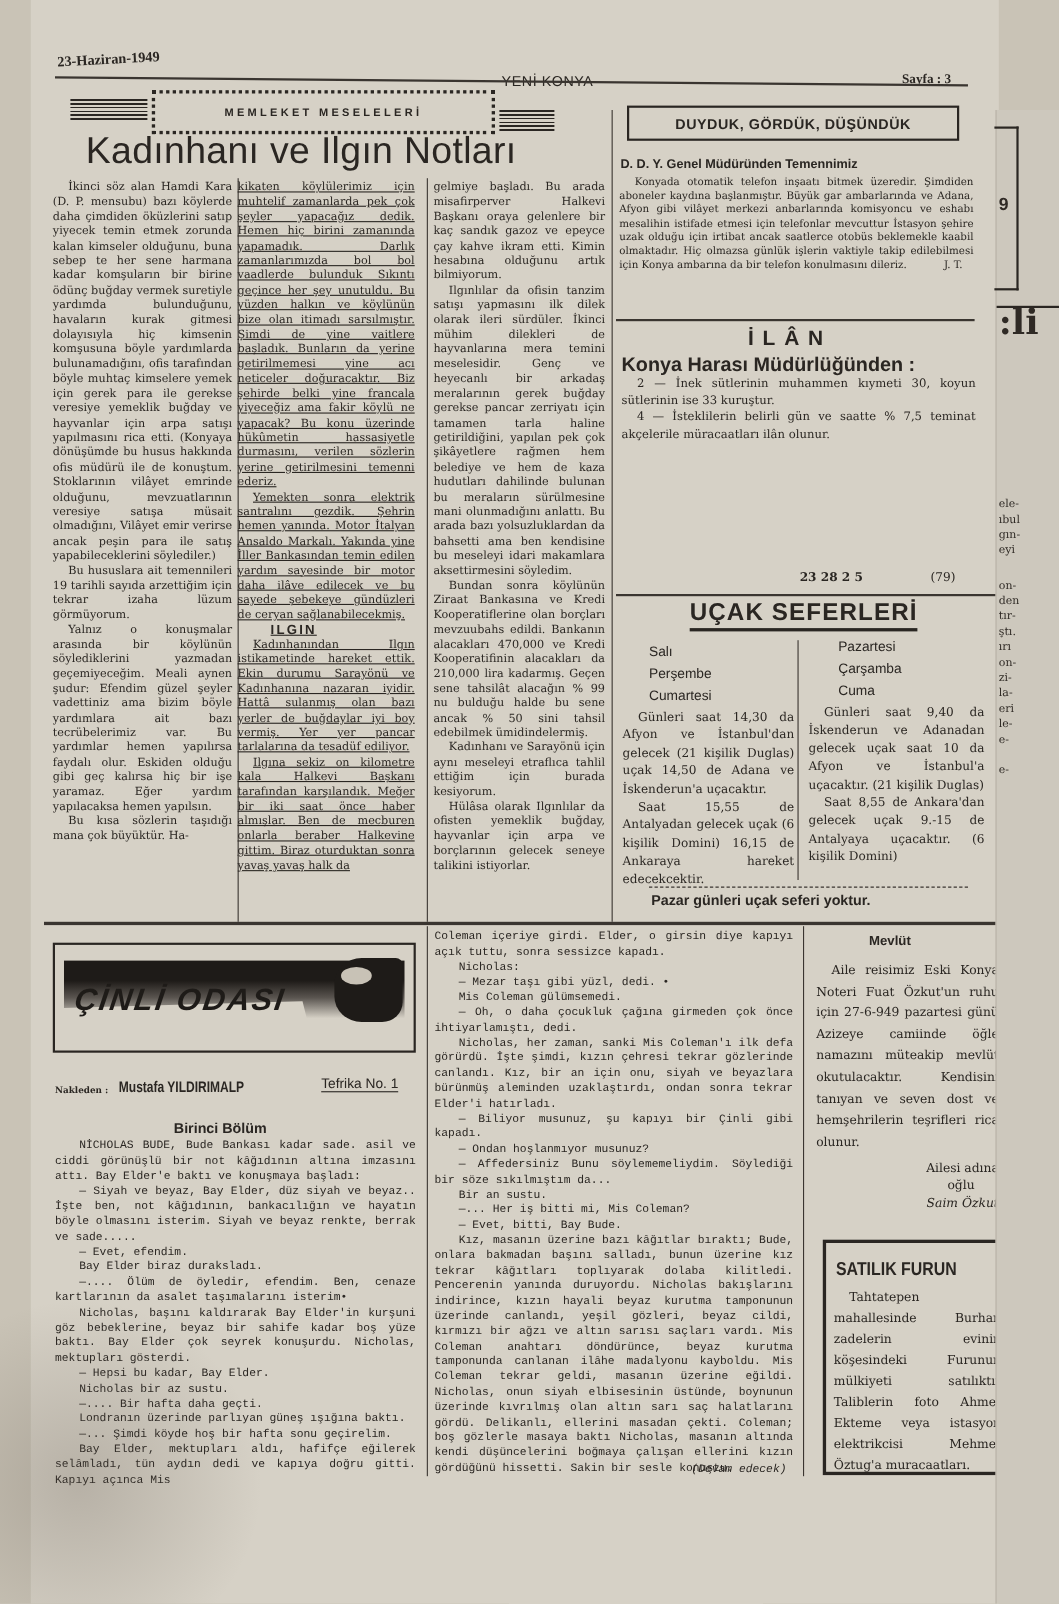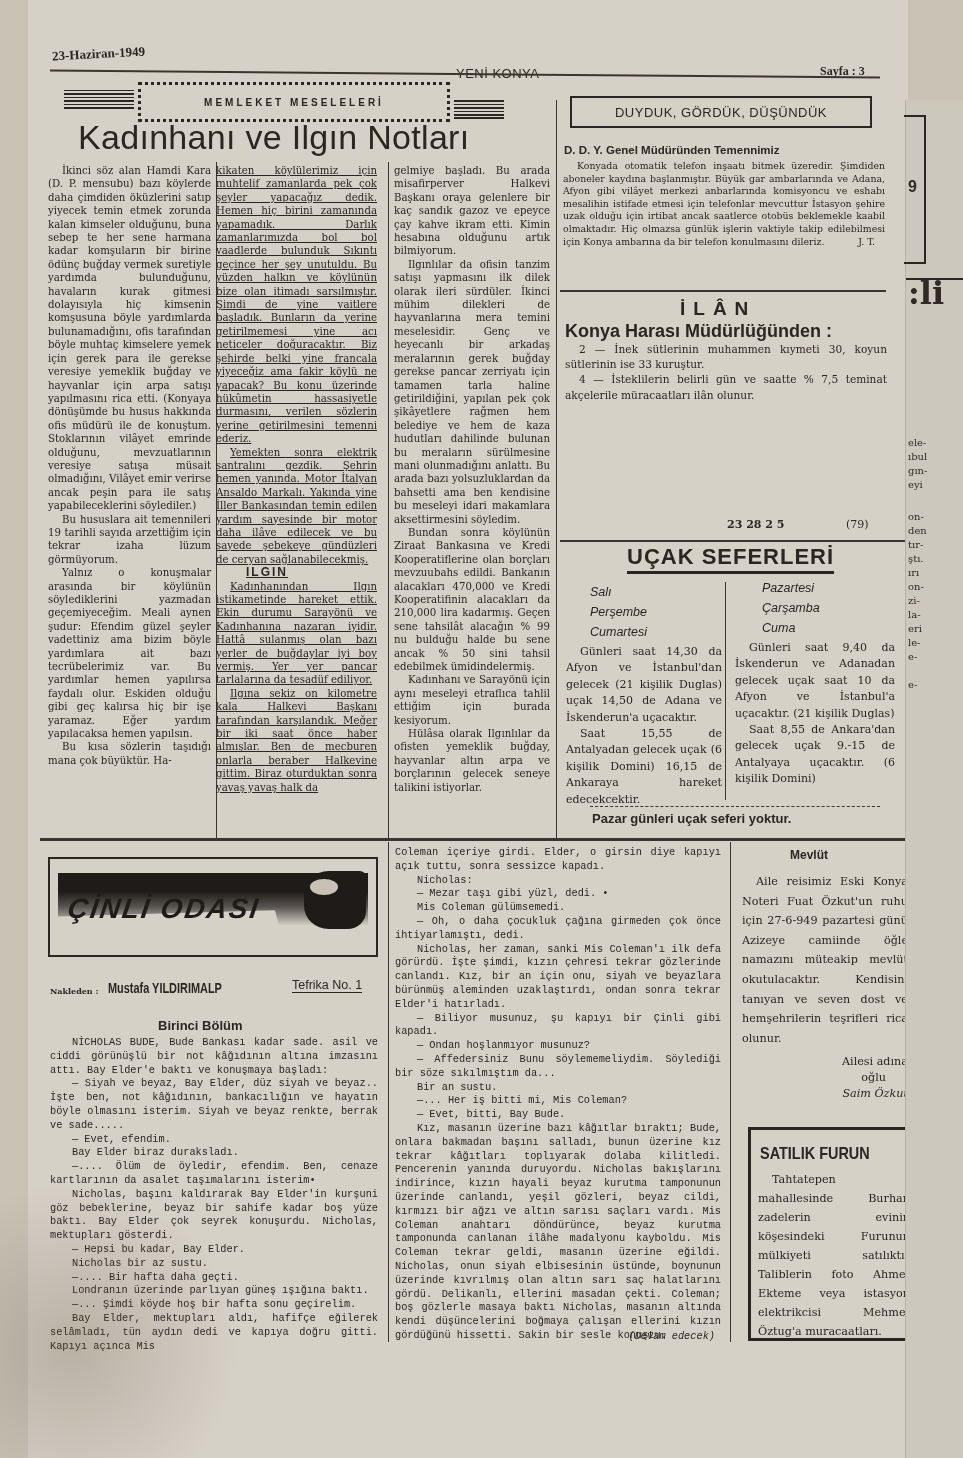--- a/index.html
+++ b/index.html
@@ -32,27 +32,27 @@
     border:3px dotted #2a2622; box-sizing:border-box;
     display:flex; align-items:center; justify-content:center;
     font-family:"Liberation Sans", sans-serif; font-weight:bold; font-size:10px; letter-spacing:3px;
   }
   .speed-lines { height:20px; width:70px; background:repeating-linear-gradient(180deg,#2a2622 0 1.5px,transparent 1.5px 3.5px); }
   .headline { left:78px; top:118px; font-family:"Liberation Sans", sans-serif; font-size:34px; letter-spacing:0.3px; white-space:nowrap; }
   .subhead { font-family:"Liberation Sans", sans-serif; font-weight:bold; }
   .duyduk-box {
     left:570px; top:96px; width:302px; height:32px; border:2px solid #2a2622; box-sizing:border-box;
     display:flex; align-items:center; justify-content:center;
-    font-family:"Liberation Sans", sans-serif; font-weight:normal; font-size:13px; letter-spacing:0.5px;
+    font-family:"Liberation Sans", sans-serif; font-weight:bold; font-size:13px; letter-spacing:0.5px;
   }
   .small { font-size:9.4px; line-height:12.6px; }
   .ilan-title { left:680px; top:298px; font-family:"Liberation Sans", sans-serif; font-size:19px; font-weight:bold; letter-spacing:8px; }
   .ilan-sub { left:565px; top:321px; font-family:"Liberation Sans", sans-serif; font-size:18px; font-weight:bold; }
   .ucak-title { left:627px; top:544px; font-family:"Liberation Sans", sans-serif; font-size:22px; font-weight:bold; letter-spacing:1px; border-bottom:3px solid #2a2622; padding-bottom:1px; }
-  .day { font-family:"Liberation Sans", sans-serif; font-size:12.5px;font-style:italic; }
+  .day { font-family:"Liberation Sans", sans-serif; font-size:12.5px; }
   .pazar { left:592px; top:811px; font-family:"Liberation Sans", sans-serif; font-size:13px; font-weight:bold; }
   .banner {
     left:48px; top:857px; width:330px; height:100px; border:2px solid #2a2622; box-sizing:border-box;
     background:#d6d1c6;
   }
   .banner-art {
     position:absolute; left:8px; top:14px; width:310px; height:62px;
     background:linear-gradient(180deg,#1e1b18 0 30%, #5a5550 55%, #d6d1c6 85%);
     clip-path:polygon(0 0,100% 0,100% 100%,72% 100%,70% 60%,0 70%);
   }
@@ -104,21 +104,21 @@
   <p>Yemekten sonra elektrik santralını gezdik. Şehrin hemen yanında. Motor İtalyan Ansaldo Markalı. Yakında yine İller Bankasından temin edilen yardım sayesinde bir motor daha ilâve edilecek ve bu sayede şebekeye gündüzleri de ceryan sağlanabilecekmiş.</p>
   <div class="subhead" style="padding-left:30px;font-size:12px;letter-spacing:2px;">ILGIN</div>
   <p>Kadınhanından Ilgın istikametinde hareket ettik. Ekin durumu Sarayönü ve Kadınhanına nazaran iyidir. Hattâ sulanmış olan bazı yerler de buğdaylar iyi boy vermiş. Yer yer pancar tarlalarına da tesadüf ediliyor.</p>
   <p>Ilgına sekiz on kilometre kala Halkevi Başkanı tarafından karşılandık. Meğer bir iki saat önce haber almışlar. Ben de mecburen onlarla beraber Halkevine gittim. Biraz oturduktan sonra yavaş yavaş halk da</p>
 </div>
 <div class="col" style="left:394px;top:164px;width:156px;">
   <p class="noind">gelmiye başladı. Bu arada misafirperver Halkevi Başkanı oraya gelenlere bir kaç sandık gazoz ve epeyce çay kahve ikram etti. Kimin hesabına olduğunu artık bilmiyorum.</p>
   <p>Ilgınlılar da ofisin tanzim satışı yapmasını ilk dilek olarak ileri sürdüler. İkinci mühim dilekleri de hayvanlarına mera temini meselesidir. Genç ve heyecanlı bir arkadaş meralarının gerek buğday gerekse pancar zerriyatı için tamamen tarla haline getirildiğini, yapılan pek çok şikâyetlere rağmen hem belediye ve hem de kaza hudutları dahilinde bulunan bu meraların sürülmesine mani olunmadığını anlattı. Bu arada bazı yolsuzluklardan da bahsetti ama ben kendisine bu meseleyi idari makamlara aksettirmesini söyledim.</p>
   <p>Bundan sonra köylünün Ziraat Bankasına ve Kredi Kooperatiflerine olan borçları mevzuubahs edildi. Bankanın alacakları 470,000 ve Kredi Kooperatifinin alacakları da 210,000 lira kadarmış. Geçen sene tahsilât alacağın % 99 nu bulduğu halde bu sene ancak % 50 sini tahsil edebilmek ümidindelermiş.</p>
   <p>Kadınhanı ve Sarayönü için aynı meseleyi etraflıca tahlil ettiğim için burada kesiyorum.</p>
-  <p>Hülâsa olarak Ilgınlılar da ofisten yemeklik buğday, hayvanlar altın arpa ve borçlarının gelecek seneye talikini istiyorlar.</p>
+  <p>Hülâsa olarak Ilgınlılar da ofisten yemeklik buğday, hayvanlar için arpa ve borçlarının gelecek seneye talikini istiyorlar.</p>
 </div>
 
 <div class="abs duyduk-box">DUYDUK, GÖRDÜK, DÜŞÜNDÜK</div>
 <div class="abs subhead" style="left:564px;top:144px;font-size:11.5px;">D. D. Y. Genel Müdüründen Temennimiz</div>
 <div class="col small" style="left:563px;top:160px;width:322px;">
   <p>Konyada otomatik telefon inşaatı bitmek üzeredir. Şimdiden aboneler kaydına başlanmıştır. Büyük gar ambarlarında ve Adana, Afyon gibi vilâyet merkezi anbarlarında komisyoncu ve eshabı mesalihin istifade etmesi için telefonlar mevcuttur İstasyon şehire uzak olduğu için irtibat ancak saatlerce otobüs beklemekle kaabil olmaktadır. Hiç olmazsa günlük işlerin vaktiyle takip edilebilmesi için Konya ambarına da bir telefon konulmasını dileriz.</p>
   <div style="text-align:right;padding-right:10px;margin-top:-12px;">J. T.</div>
 </div>
 <div class="rule-h" style="left:560px;top:290px;width:326px;"></div>
 
@@ -214,21 +214,21 @@
 <div class="abs furun-title">SATILIK FURUN</div>
 <div class="col" style="left:758px;top:1170px;width:152px;font-size:11.2px;line-height:19px;">
   <p>Tahtatepen mahallesinde Burhan zadelerin evinin köşesindeki Furunun mülkiyeti satılıktır Taliblerin foto Ahmet Ekteme veya istasyon elektrikcisi Mehmet Öztug'a muracaatları.</p>
 </div>
 
 <div class="next-page">
   <div style="position:absolute;left:-2px;top:15px;width:20px;height:145px;border:2px solid #2a2622;border-left:none;"></div>
   <div style="position:absolute;left:2px;top:80px;font-weight:bold;font-size:16px;font-family:'Liberation Sans',sans-serif;">9</div>
   <div style="position:absolute;left:0;top:178px;width:58px;border-top:2px solid #2a2622;"></div>
   <div style="position:absolute;left:2px;top:186px;font-weight:bold;font-size:32px;font-family:'DejaVu Serif',serif;">:li</div>
-  <div style="position:absolute;left:2px;top:336px;">
+  <div style="position:absolute;left:2px;top:352px;">
     <div>ele-</div>
     <div>ıbul</div>
     <div>gın-</div>
     <div>eyi</div>
     <div style="height:18px;"></div>
     <div>on-</div>
     <div>den</div>
     <div>tır-</div>
     <div>ştı.</div>
     <div>ırı</div>

